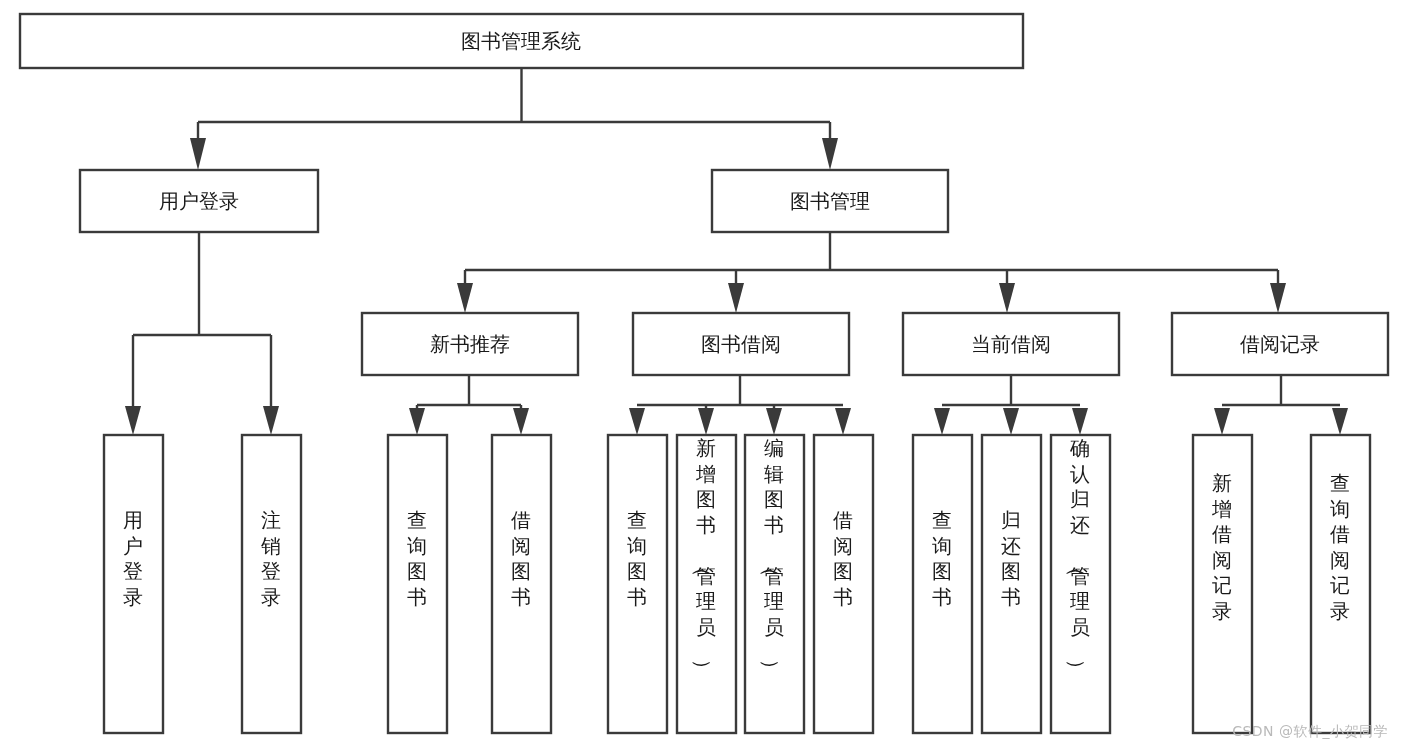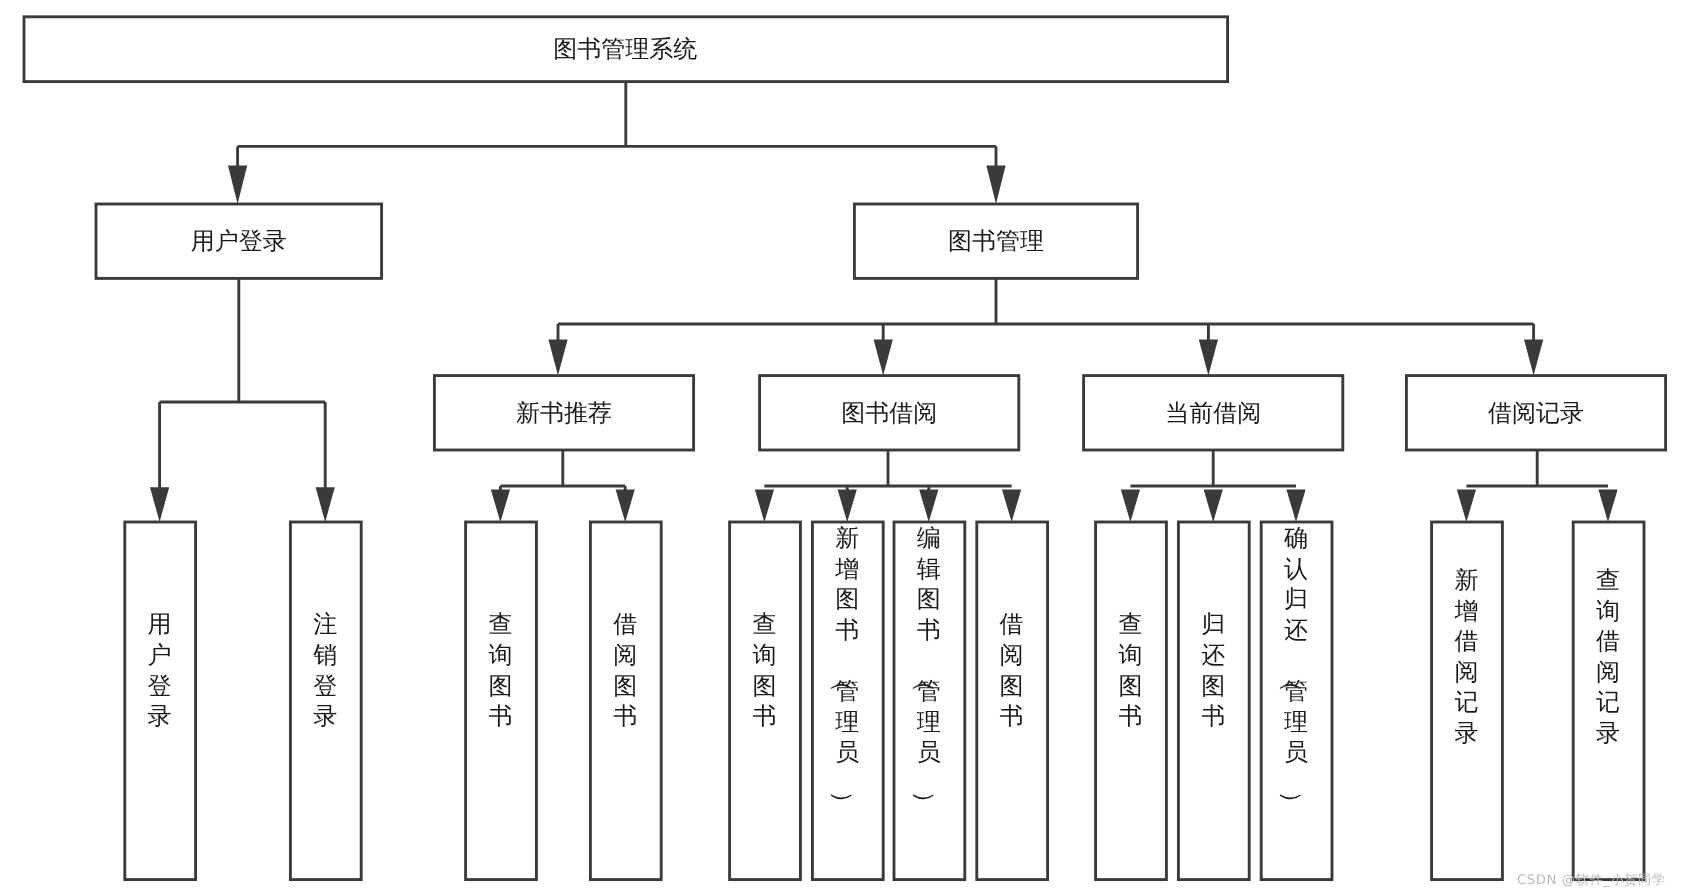--- a/index.html
+++ b/index.html
@@ -52,21 +52,21 @@
     font-family: "DejaVu Sans", "Liberation Sans", sans-serif;
     font-size: 20px;
     fill: #1a1a1a;
     text-anchor: middle;
   }
   .watermark {
     position: absolute;
     right: 14px;
     bottom: 6px;
     font-family: "DejaVu Sans", "Liberation Sans", sans-serif;
-    font-size: 11px;
+    font-size: 14px;
     color: #b9b9b9;
     letter-spacing: 0.5px;
     white-space: nowrap;
     user-select: none;
   }
 </style>
 </head>
 <body>
 
 <div id="canvas">

